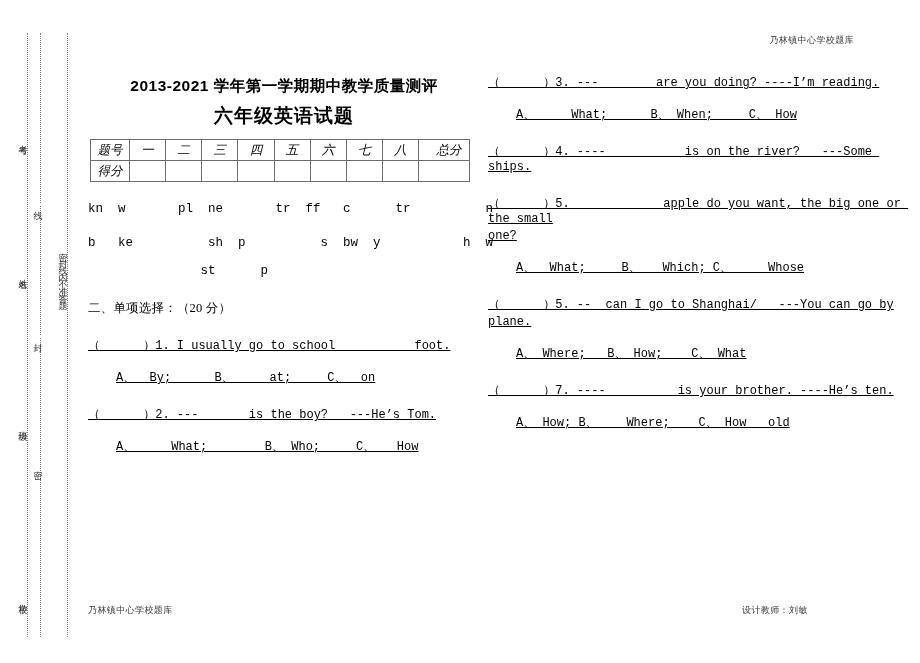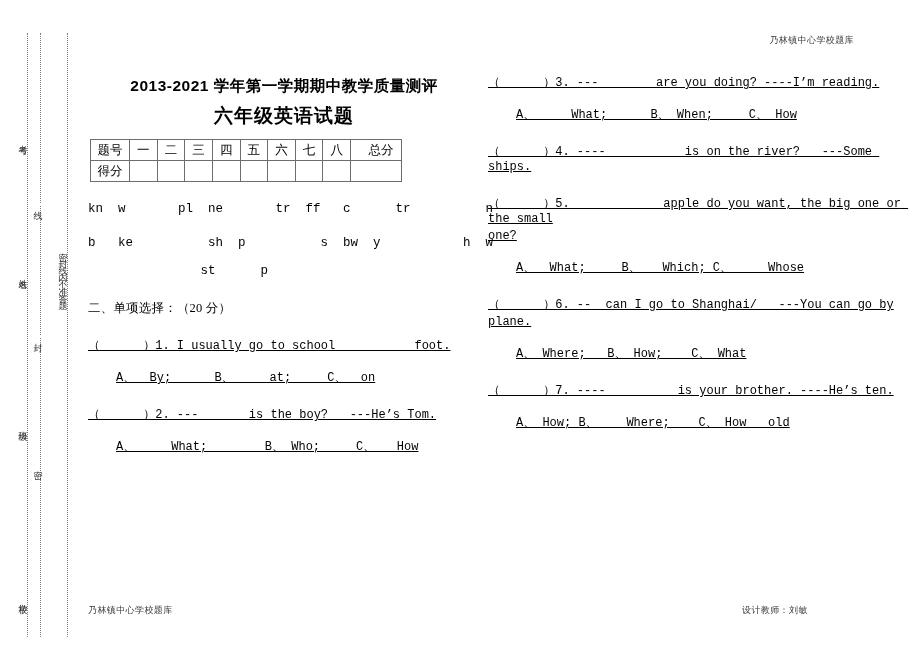--- a/index.html
+++ b/index.html
@@ -123,23 +123,24 @@
     font-weight: bold;
     text-align: center;
     letter-spacing: 1px;
     margin: 0 0 10px 0;
     white-space: nowrap;
   }
 
   
   table.score {
     border-collapse: collapse;
-    width: 312px;
+    width: 380px;
     margin: 0 0 0 2px;
     table-layout: fixed;
+    font-style: italic;
   }
   table.score td {
     border: 1px solid #6d6d6d;
     height: 20px;
     text-align: center;
     vertical-align: middle;
     font-size: 12.5px;
     font-family: "Liberation Serif", "DejaVu Serif", serif;
     padding: 0;
   }
@@ -250,21 +251,21 @@
 
     <div class="q stem" style="margin-top:0;">（      ）3. ---        are you doing? ----I’m reading.</div>
     <div class="q opts">A、     What;      B、 When;     C、 How</div>
 
     <div class="q stem">（      ）4. ----           is on the river?   ---Some ships.</div>
 
     <div class="q stem">（      ）5.             apple do you want, the big one or the small</div>
     <div class="q wrap">one?</div>
     <div class="q opts">A、  What;     B、   Which; C、     Whose</div>
 
-    <div class="q stem">（      ）6. --  can I go to Shanghai/   ---You can go by</div>
+    <div class="q stem">（      ）5. --  can I go to Shanghai/   ---You can go by</div>
     <div class="q wrap">plane.</div>
     <div class="q opts">A、 Where;   B、 How;    C、 What</div>
 
     <div class="q stem">（      ）7. ----          is your brother. ----He’s ten.</div>
     <div class="q opts">A、 How; B、    Where;    C、 How   old</div>
 
   </div>
 
   <div class="run-footer-left">乃林镇中心学校题库</div>
   <div class="run-footer-right">设计教师：刘敏</div>

